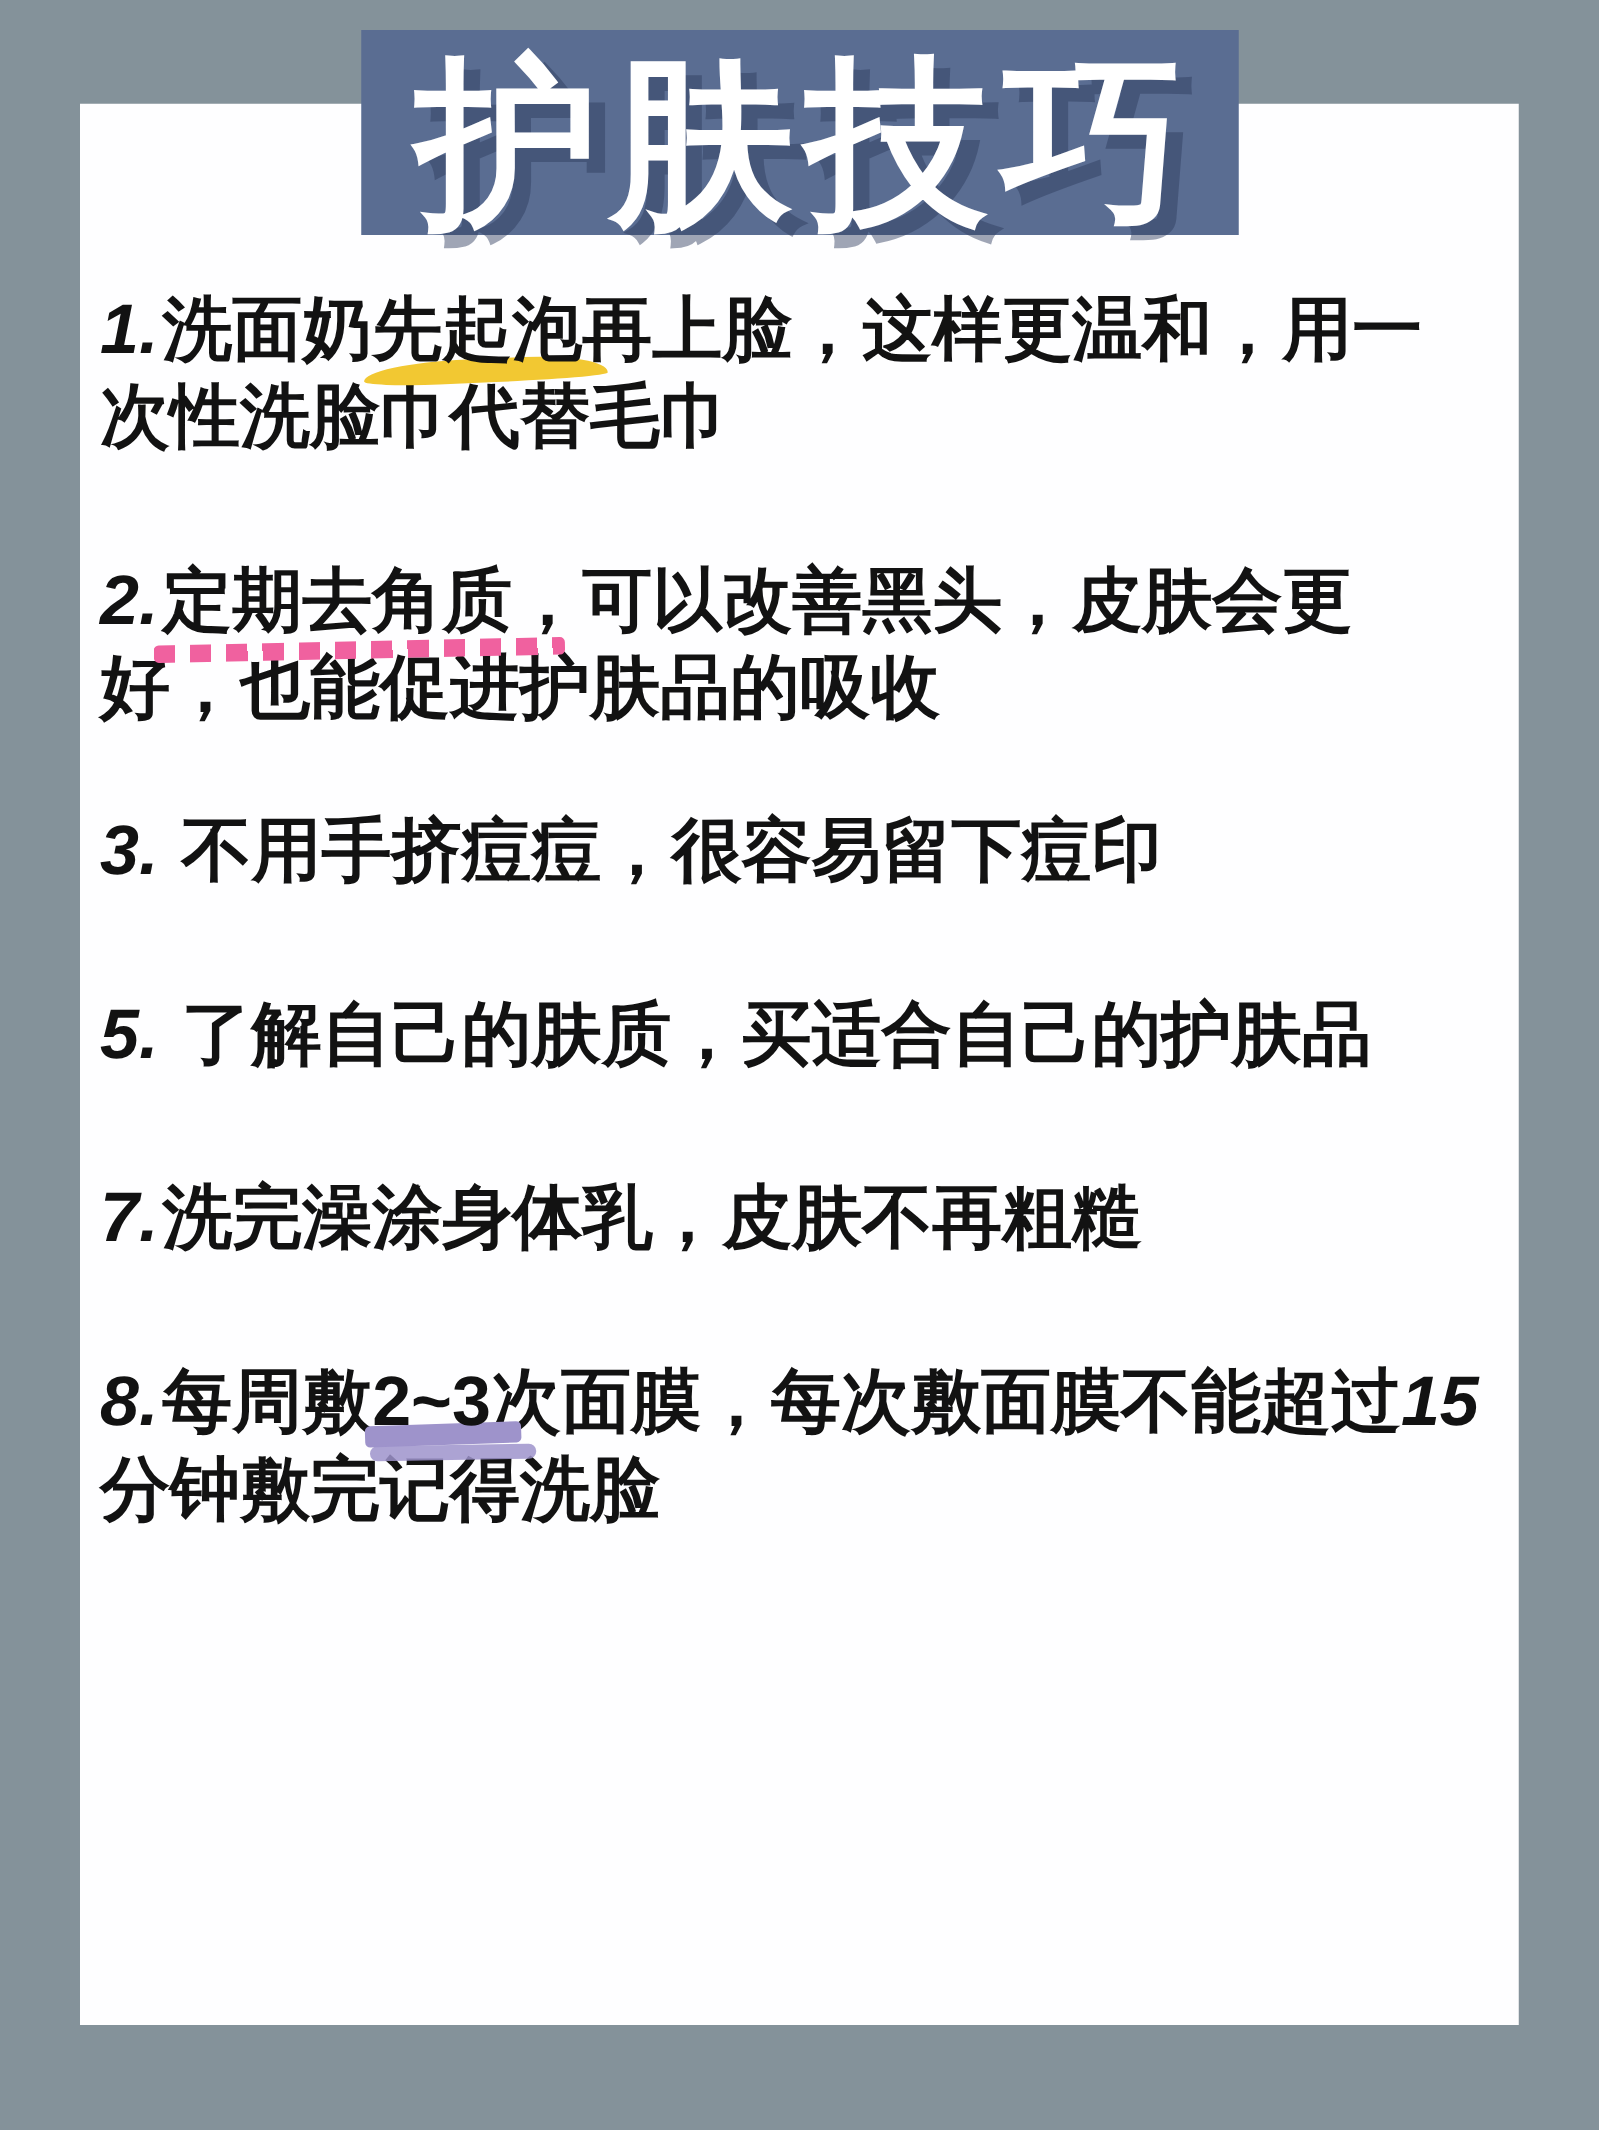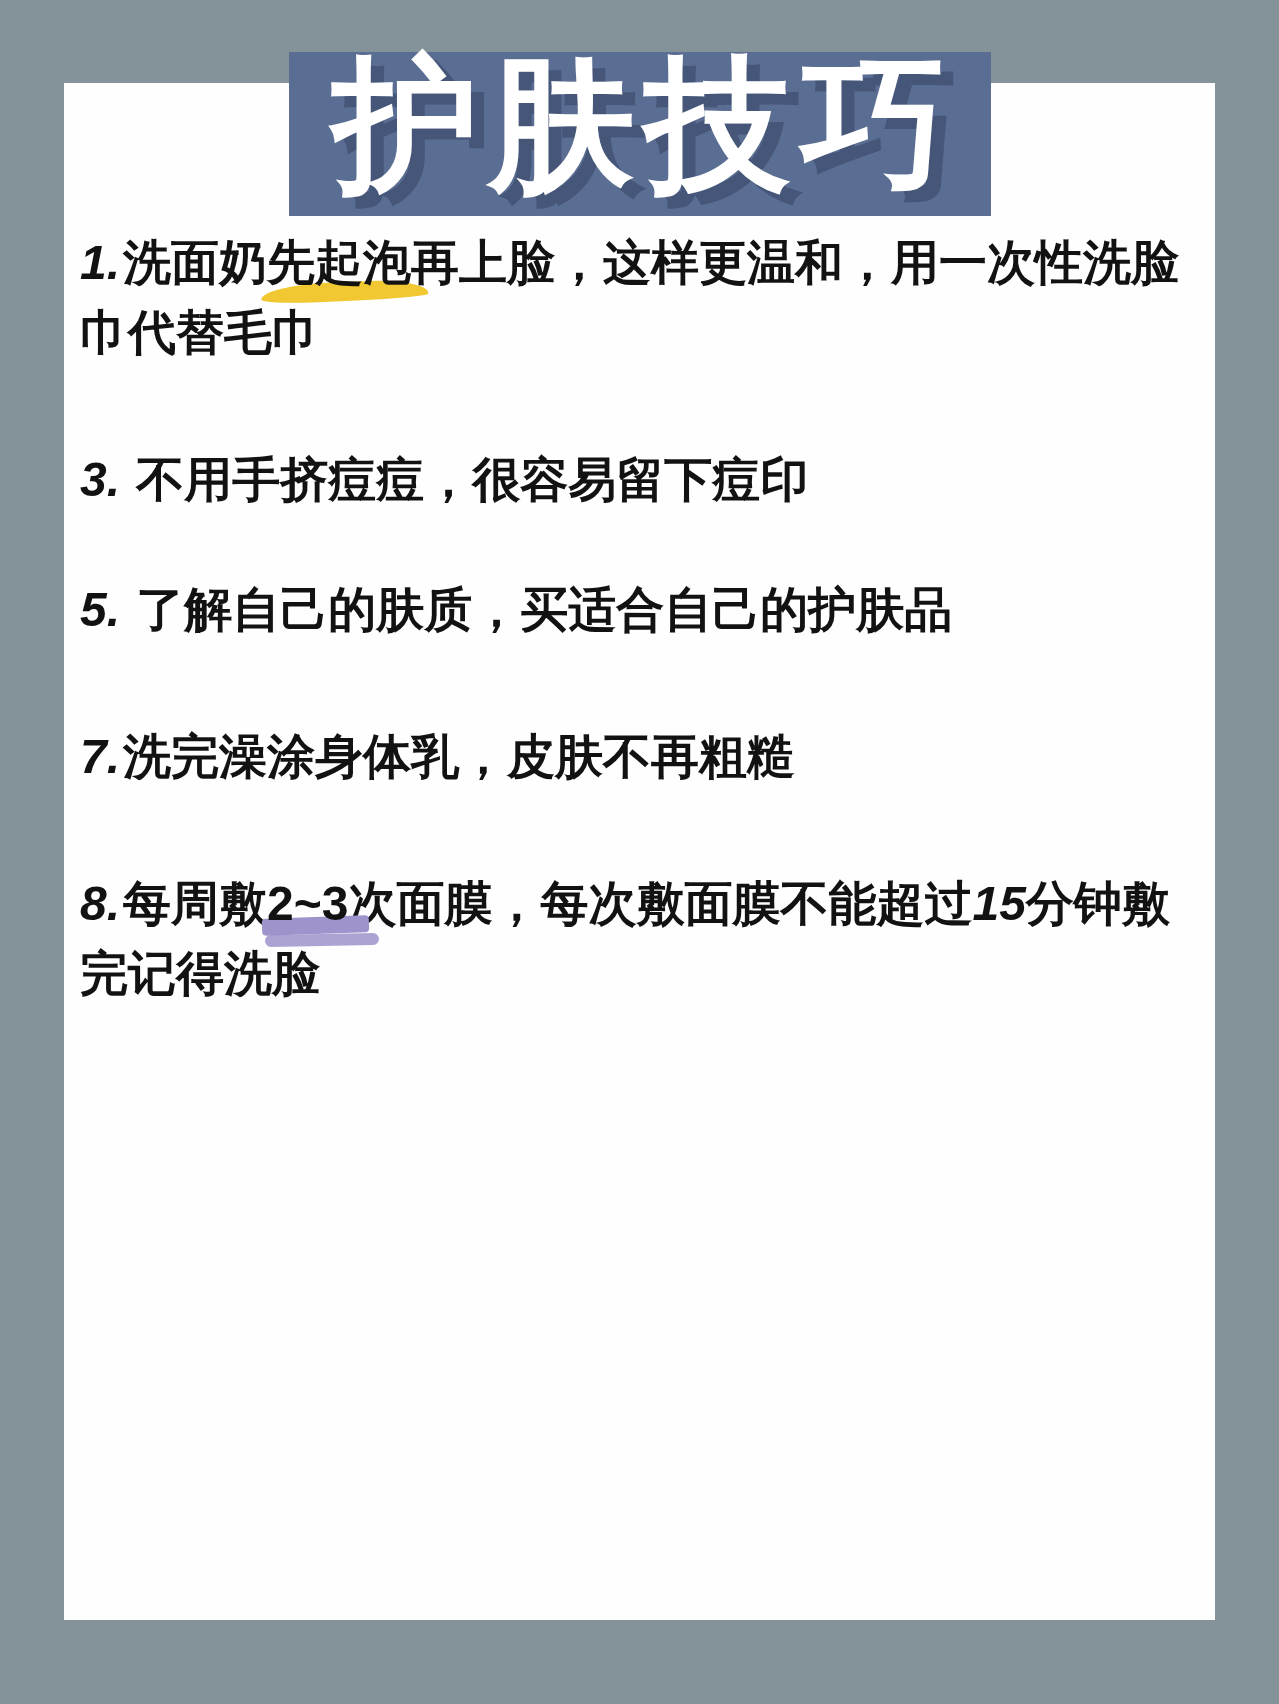--- a/index.html
+++ b/index.html
@@ -6,37 +6,37 @@
   body{
     width:1279px;height:1704px;position:relative;overflow:hidden;
     background:var(--c-bg,#84929A);
     font-family:"Liberation Sans", sans-serif;
   }
   .panel{
     position:absolute;left:64px;top:83px;width:1151px;height:1537px;
     background:var(--c-panel,#FEFEFF);
   }
   .banner{
-    position:absolute;left:50%;top:52px;transform:translateX(-50%);
+    position:absolute;left:50%;top:24px;transform:translateX(-50%);
     width:702px;height:164px;background:var(--c-banner,#5A6D92);
-    display:flex;align-items:flex-start;justify-content:center;z-index:2;
+    display:flex;align-items:flex-end;justify-content:center;z-index:2;
   }
   .banner .title{
     color:var(--c-title,#FFFFFF);
     font-size:146px;font-weight:900;letter-spacing:10px;line-height:1;
     padding-left:10px;
     text-shadow:13px 11px 0 var(--c-banner-shadow,rgba(44,58,92,0.45));
     white-space:nowrap;
   }
   .tips{
     position:absolute;left:80px;top:228px;width:1104px;z-index:3;
   }
   .tip{
     color:var(--c-text,#121212);
-    font-size:48px;font-weight:900;line-height:70px;
+    font-size:56px;font-weight:900;line-height:70px;
     margin-bottom:77px;letter-spacing:0;
   }
   .tip:nth-child(2){margin-bottom:60px;}
   .tip:nth-child(3){}
   .tip:last-child{margin-bottom:0;}
   .num{font-style:italic;padding-right:3px;}
   .hl{position:relative;z-index:0;white-space:nowrap;}
   .hl-yellow-swash::after{
     content:"";position:absolute;z-index:-1;
     left:-4%;right:-12%;bottom:-12px;height:19px;
@@ -85,17 +85,18 @@
 <body>
 
 <div class="panel"></div>
 
 <div class="banner">
   <div class="title">护肤技巧</div>
 </div>
 
 <div class="tips">
     <div class="tip"><span class="num">1.</span><span>洗面奶</span><span class="hl hl-yellow-swash">先起泡</span><span>再上脸，这样更温和，用一次性洗脸巾代替毛巾</span></div>
+    <div class="tip"><span class="num">2.</span><span class="hl hl-pink-dash">定期去角质，</span><span>可以改善黑头，皮肤会更好，也能促进护肤品的吸收</span></div>
     <div class="tip"><span class="num">3.</span><span> 不用手挤痘痘，很容易留下痘印</span></div>
     <div class="tip"><span class="num">5.</span><span> 了解自己的肤质，买适合自己的护肤品</span></div>
     <div class="tip"><span class="num">7.</span><span>洗完澡涂身体乳，皮肤不再粗糙</span></div>
     <div class="tip"><span class="num">8.</span><span>每周敷</span><span class="hl hl-purple-marker" style="">2~3</span><span>次面膜，每次敷面膜不能超过</span><span style="font-style: italic; text-align: center;">15</span><span>分钟敷完记得洗脸</span></div>
   </div>
 
 </body></html>

